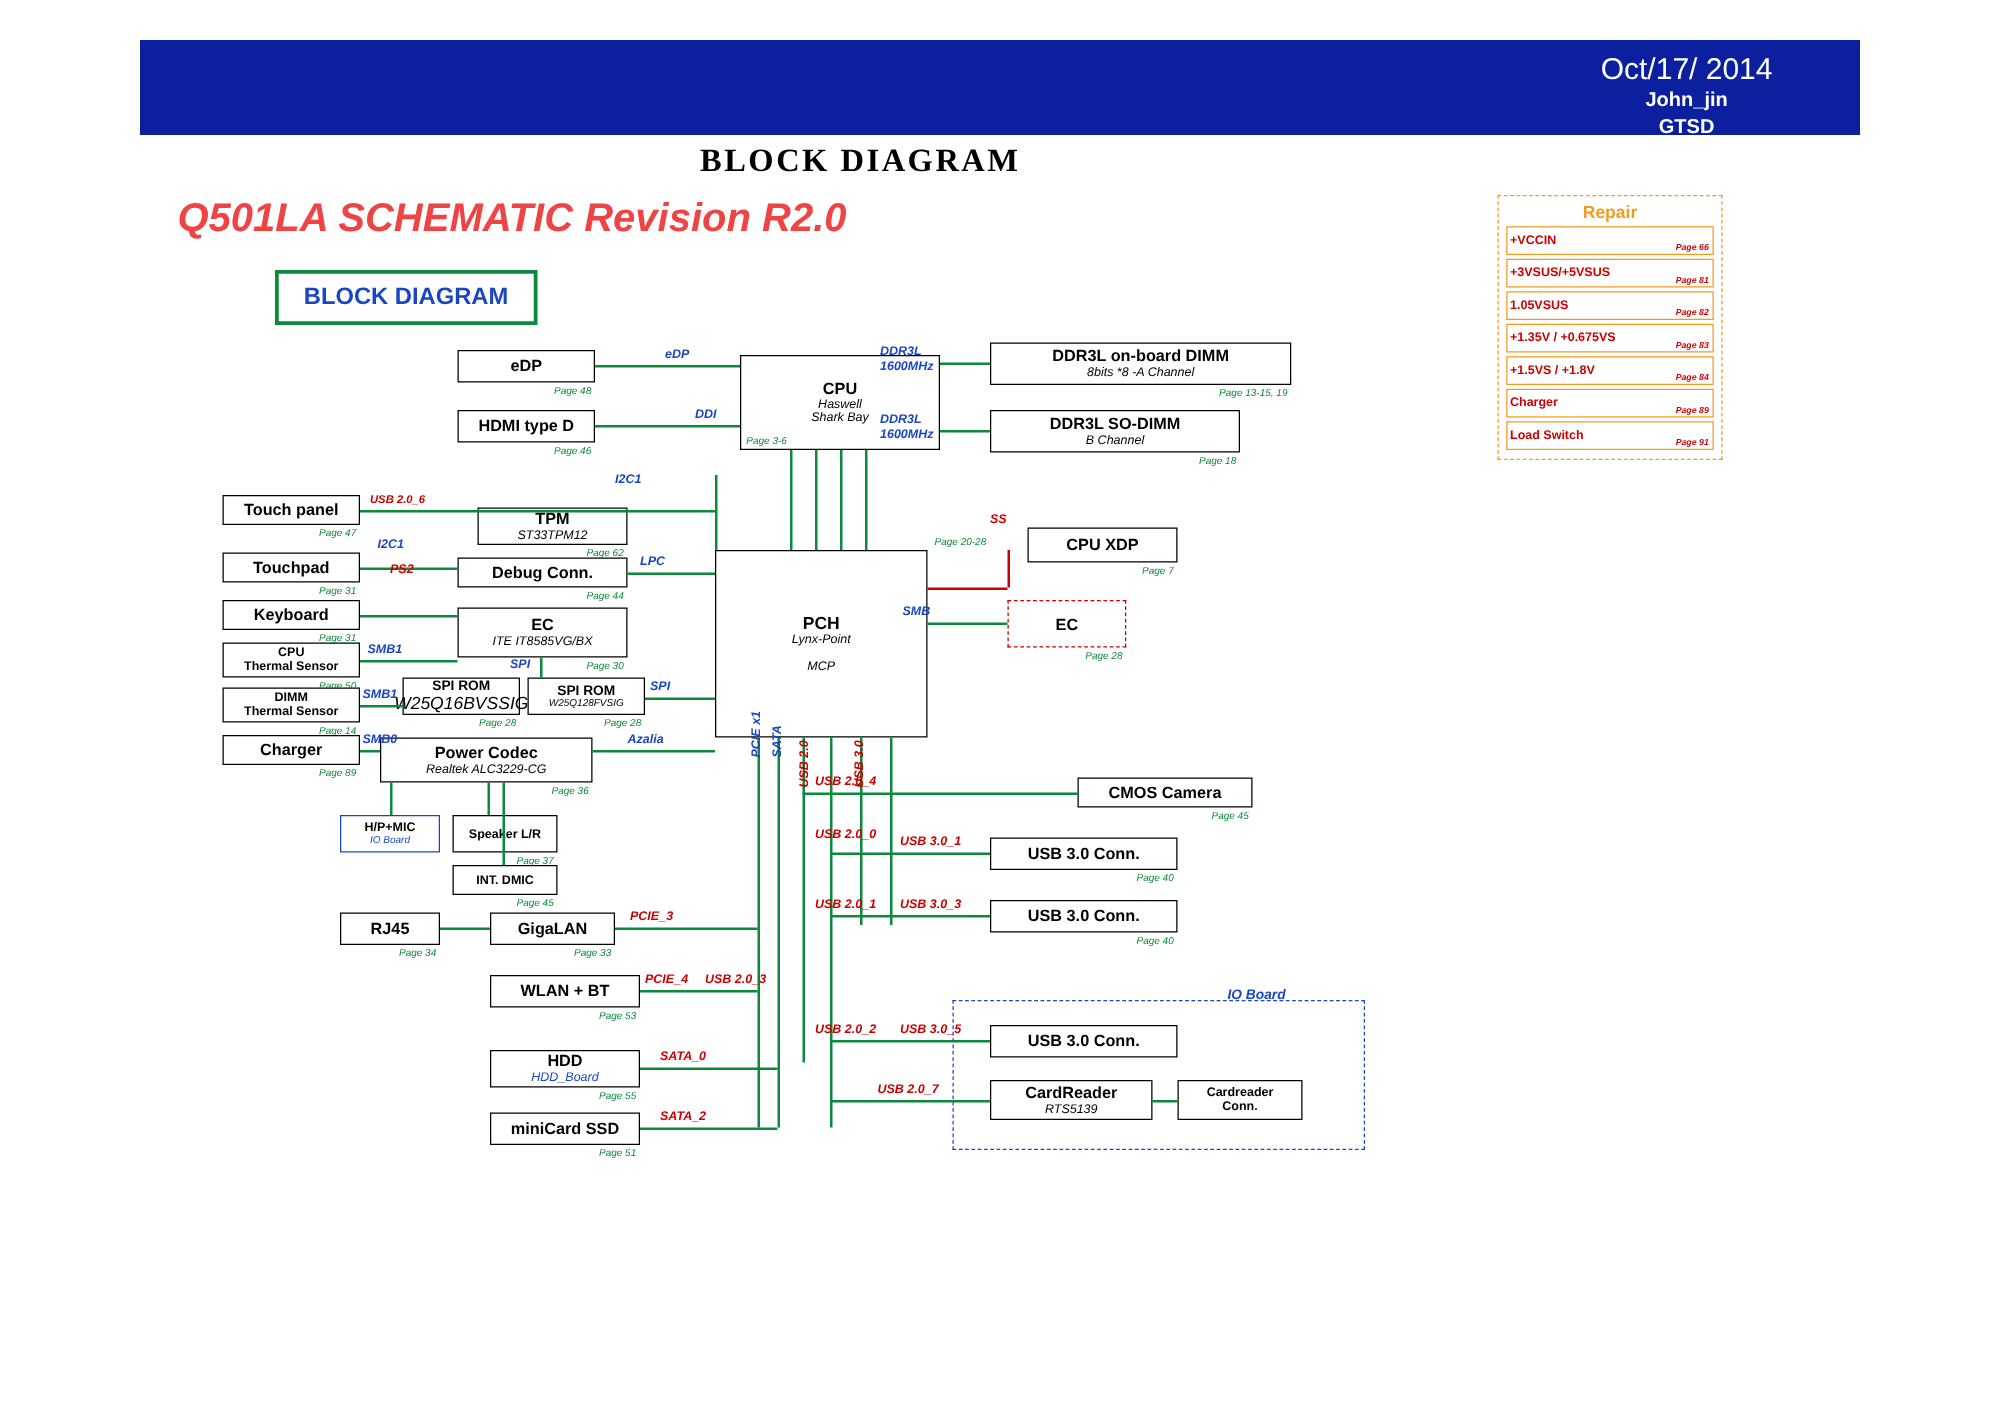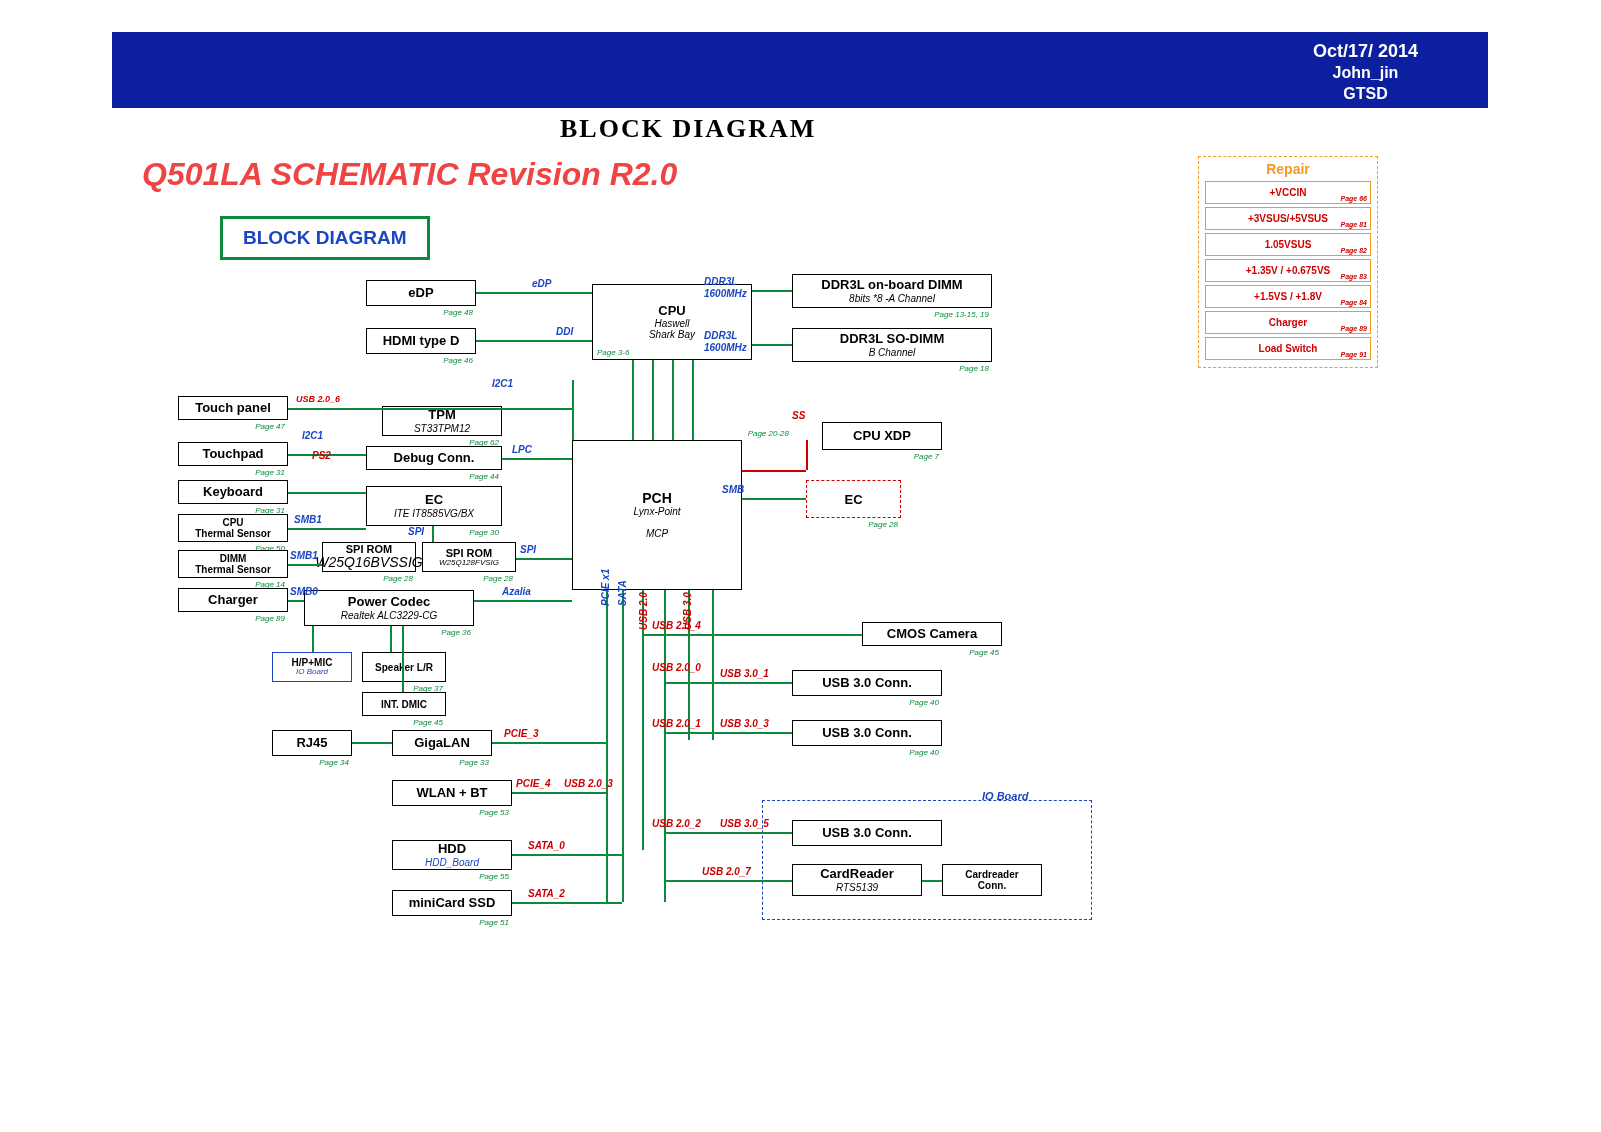--- a/index.html
+++ b/index.html
@@ -1,37 +1,37 @@
 <!DOCTYPE html>
 <html><head>
 <meta charset="utf-8">
 <style>
 *{box-sizing:border-box;margin:0;padding:0}
 body{font-family:Arial,Helvetica,sans-serif;background:#fff;width:1601px;height:1132px;position:relative;overflow:hidden}
 .hdr{position:absolute;left:112px;top:32px;width:1376px;height:76px;background:#0b1f9f;color:#fff}
 .hdr-title{position:absolute;left:306px;top:22px;font-weight:900;font-size:26px;font-family:Arial Black,Arial}
 .hdr-meta{position:absolute;right:70px;top:8px;text-align:center;line-height:1.3}
-.hdr-date{font-weight:700;font-size:18px}
+.hdr-date{font-weight:400;font-size:24px}
 .hdr-author,.hdr-org{font-weight:700;font-size:16px}
 .sec-title{position:absolute;left:560px;top:116px;font:900 26px/1 "Times New Roman",serif;letter-spacing:2px}
 .diagram{position:absolute;left:112px;top:150px;width:1376px;height:970px}
 .schem-title{position:absolute;left:30px;top:6px;font:italic 900 32px Arial;color:#ef4444}
 .bd-label{position:absolute;left:108px;top:66px;border:3px solid #0a8a3a;padding:8px 20px;font:900 19px Arial;color:#1a46c4;background:#fff}
 .blk{position:absolute;border:1.5px solid #000;background:#fff;text-align:center;display:flex;flex-direction:column;justify-content:center;align-items:center;padding:2px}
 .blk .t{font-weight:700;font-size:13px;line-height:1.1}
 .blk .s{font-style:italic;font-size:10px;line-height:1.1}
 .blk .p{position:absolute;bottom:-12px;right:2px;font:italic 8px Arial;color:#0a8a3a}
 .wire{position:absolute;background:#0a8a3a}
 .wire.h{height:2px}
 .wire.v{width:2px}
 .wlbl{position:absolute;font:italic 700 10px Arial;color:#1a46c4}
 .wlbl.red{color:#c00}
 .power{position:absolute;right:110px;top:6px;width:180px;border:1.5px dashed #f29b1f;padding:4px}
 .power-title{text-align:center;font:700 14px Arial;color:#f29b1f;margin-bottom:4px}
-.prow{border:1px solid #f29b1f;margin:3px 2px;font:700 10px Arial;color:#c00;text-align:center;padding:5px 2px;position:relative}
+.prow{border:1px solid #f29b1f;margin:3px 2px;font:700 10px Arial;color:#c00;text-align:left;padding:5px 2px;position:relative}
 .prow .pg{position:absolute;right:3px;bottom:1px;font:italic 700 7px Arial;color:#c00}
 .ioboard{position:absolute;border:1.5px dashed #1a46c4}
 .iolbl{position:absolute;font:italic 700 11px Arial;color:#1a46c4}
 .ec-dash{position:absolute;border:1.5px dashed #c00;width:95px;height:38px;display:flex;align-items:center;justify-content:center;font:700 13px Arial}
 .ec-dash .p{position:absolute;bottom:-12px;right:2px;font:italic 8px Arial;color:#0a8a3a}
 </style>
 </head>
 <body>
 
 <div class="hdr">
@@ -68,21 +68,21 @@
 
   <div class="blk" style="left:254px;top:130px;width:110px;height:26px">
       <div class="t">eDP</div>
       <div class="p">Page 48</div>
     </div>
   <div class="blk" style="left:254px;top:178px;width:110px;height:26px">
       <div class="t">HDMI type D</div>
       <div class="p">Page 46</div>
     </div>
 
-  <div class="blk" style="left:680px;top:124px;width:200px;height:34px">
+  <div class="blk" style="left:680px;top:124px;width:241px;height:34px">
       <div class="t">DDR3L on-board DIMM</div>
       <div class="s">8bits *8 -A Channel</div>
       <div class="p">Page 13-15, 19</div>
     </div>
   <div class="blk" style="left:680px;top:178px;width:200px;height:34px">
       <div class="t">DDR3L SO-DIMM</div>
       <div class="s">B Channel</div>
       <div class="p">Page 18</div>
     </div>
 

